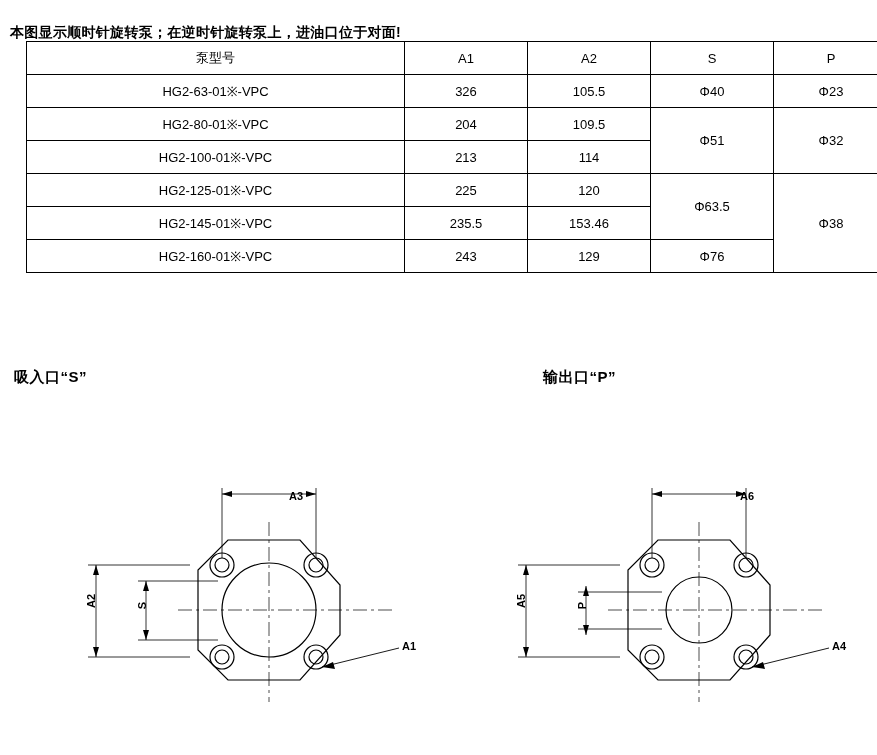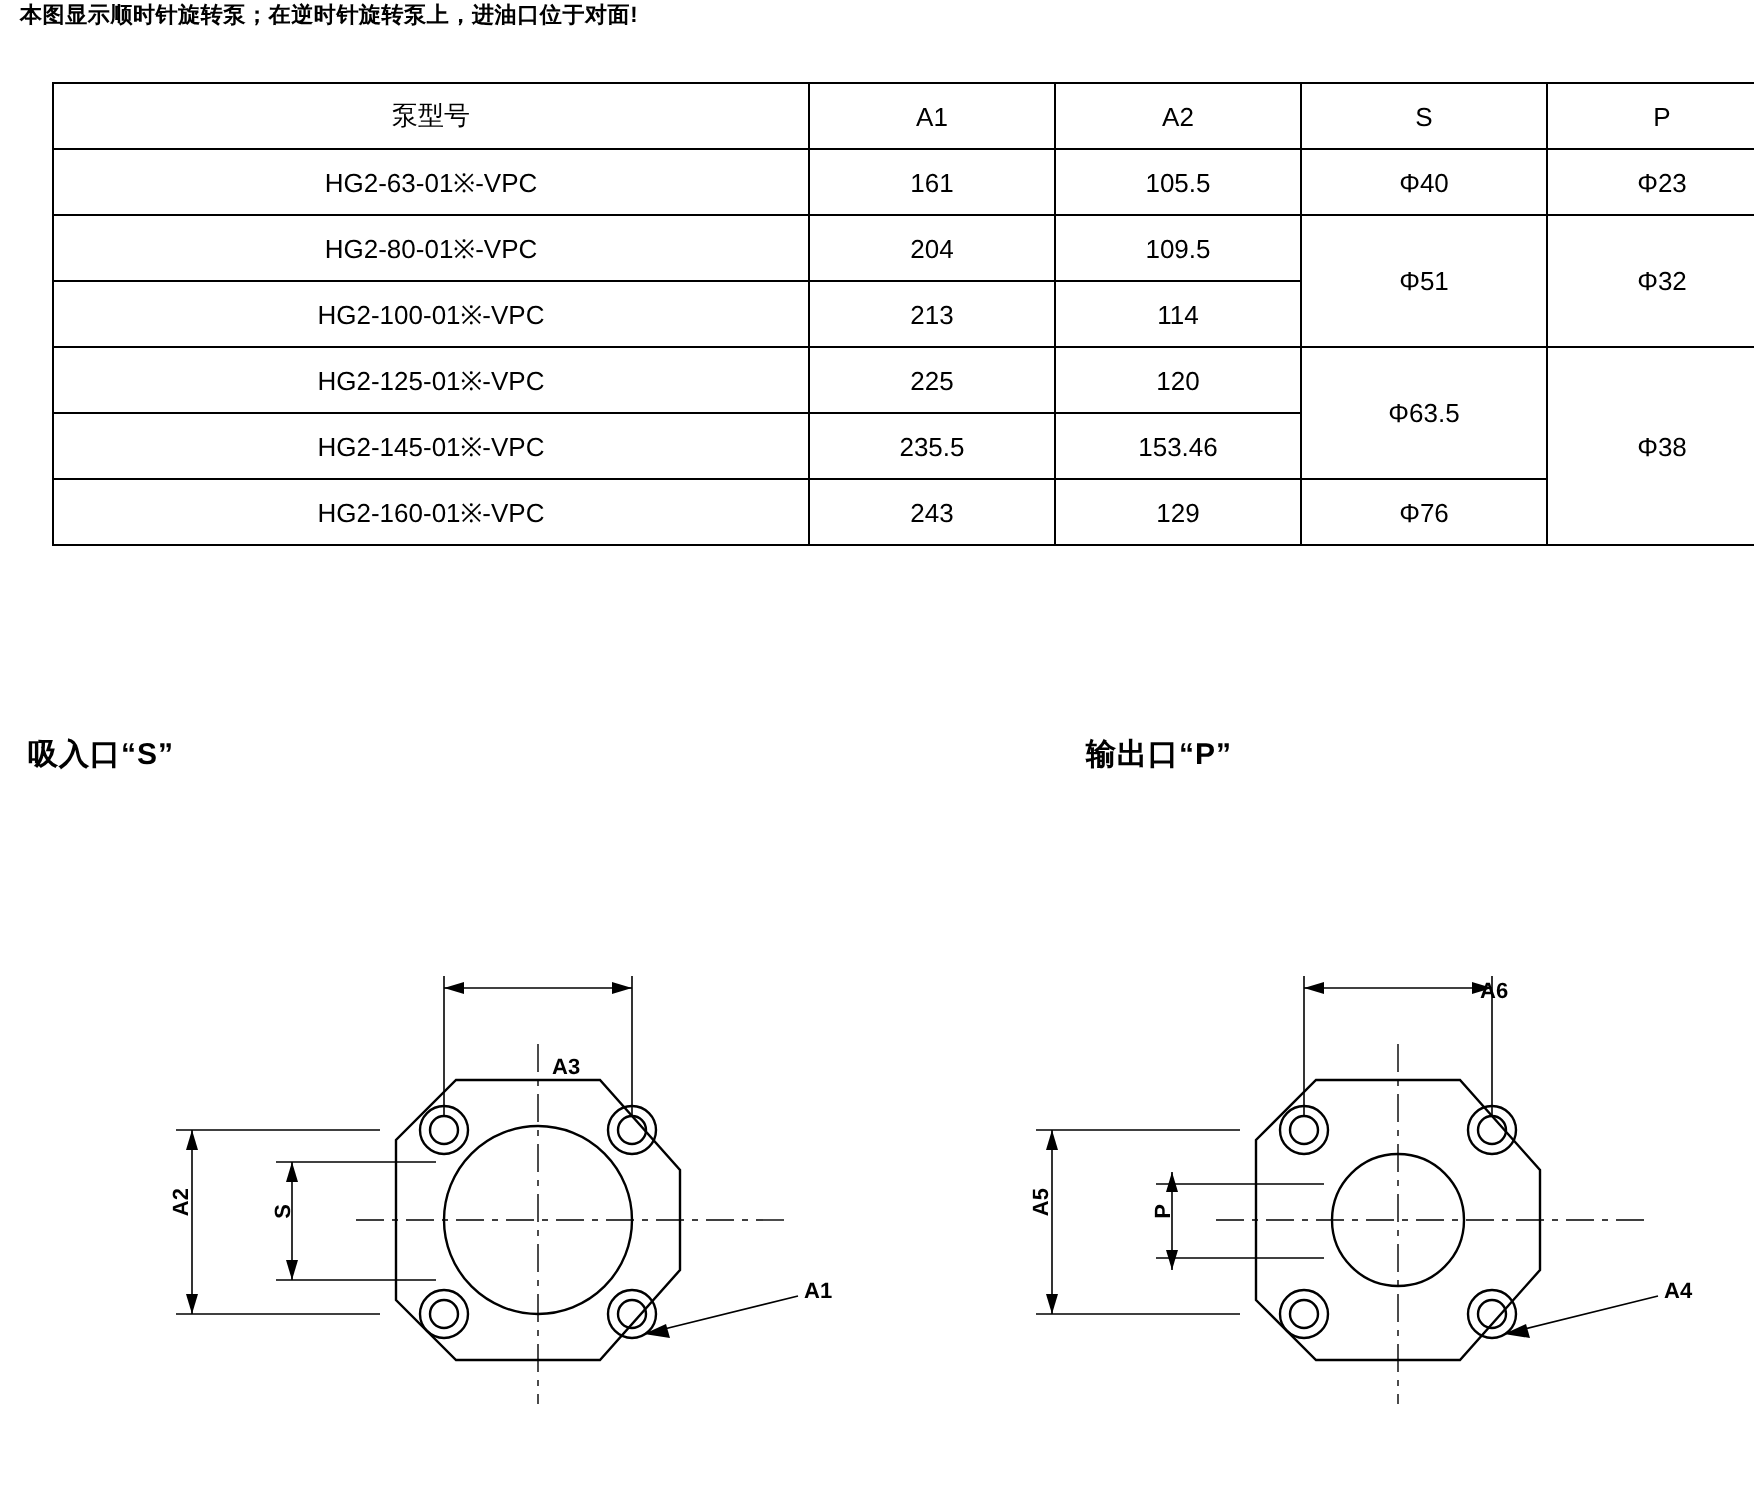--- a/index.html
+++ b/index.html
@@ -12,22 +12,22 @@
     height: 755px;
     position: relative;
     font-family: "Liberation Sans", sans-serif;
     color: #000000;
     overflow: hidden;
   }
 
   .note {
     position: absolute;
     left: 10px;
-    top: 0;
-    font-size: 11px;
+    top: 24px;
+    font-size: 14px;
     font-weight: bold;
     letter-spacing: 0.3px;
     white-space: nowrap;
   }
 
   table.spec {
     position: absolute;
     left: 10px;
     top: 41px;
     width: 857px;
@@ -91,21 +91,21 @@
   <tbody>
     <tr class="head-row">
       <td class="model">泵型号</td>
       <td class="a1">A1</td>
       <td class="a2">A2</td>
       <td class="s">S</td>
       <td class="p">P</td>
     </tr>
     <tr>
       <td class="model">HG2-63-01※-VPC</td>
-      <td class="a1">161</td>
+      <td class="a1">326</td>
       <td class="a2">105.5</td>
       <td class="s">Φ40</td>
       <td class="p">Φ23</td>
     </tr>
     <tr>
       <td class="model">HG2-80-01※-VPC</td>
       <td class="a1">204</td>
       <td class="a2">109.5</td>
       <td class="s" rowspan="2">Φ51</td>
       <td class="p" rowspan="2">Φ32</td>
@@ -194,21 +194,21 @@
       <line x1="146" y1="111" x2="146" y2="170"></line>
       <path d="M 146 111 L 143 121 L 149 121 Z" fill="#000" stroke="none"></path>
       <path d="M 146 170 L 143 160 L 149 160 Z" fill="#000" stroke="none"></path>
     </g>
 
     <g stroke="#000" stroke-width="0.9">
       <line x1="399" y1="178" x2="322" y2="197"></line>
       <path d="M 322 197 L 333 192 L 335 199 Z" fill="#000" stroke="none"></path>
     </g>
   </svg>
-  <div class="dimlabel" style="left:276px; top:20px;margin-top:38px;">A3</div>
+  <div class="dimlabel" style="left:289px; top:20px;">A3</div>
   <div class="dimlabel vert" style="left:85px; top:124px;">A2</div>
   <div class="dimlabel vert" style="left:136px; top:132px;">S</div>
   <div class="dimlabel" style="left:402px; top:170px;">A1</div>
 </div>
 
 <div class="drawing" id="drawing-p">
   <svg width="440" height="285" viewBox="0 0 440 285">
     <g stroke="#000" fill="none" stroke-width="1.2">
       <path d="M 218 70
                L 290 70

